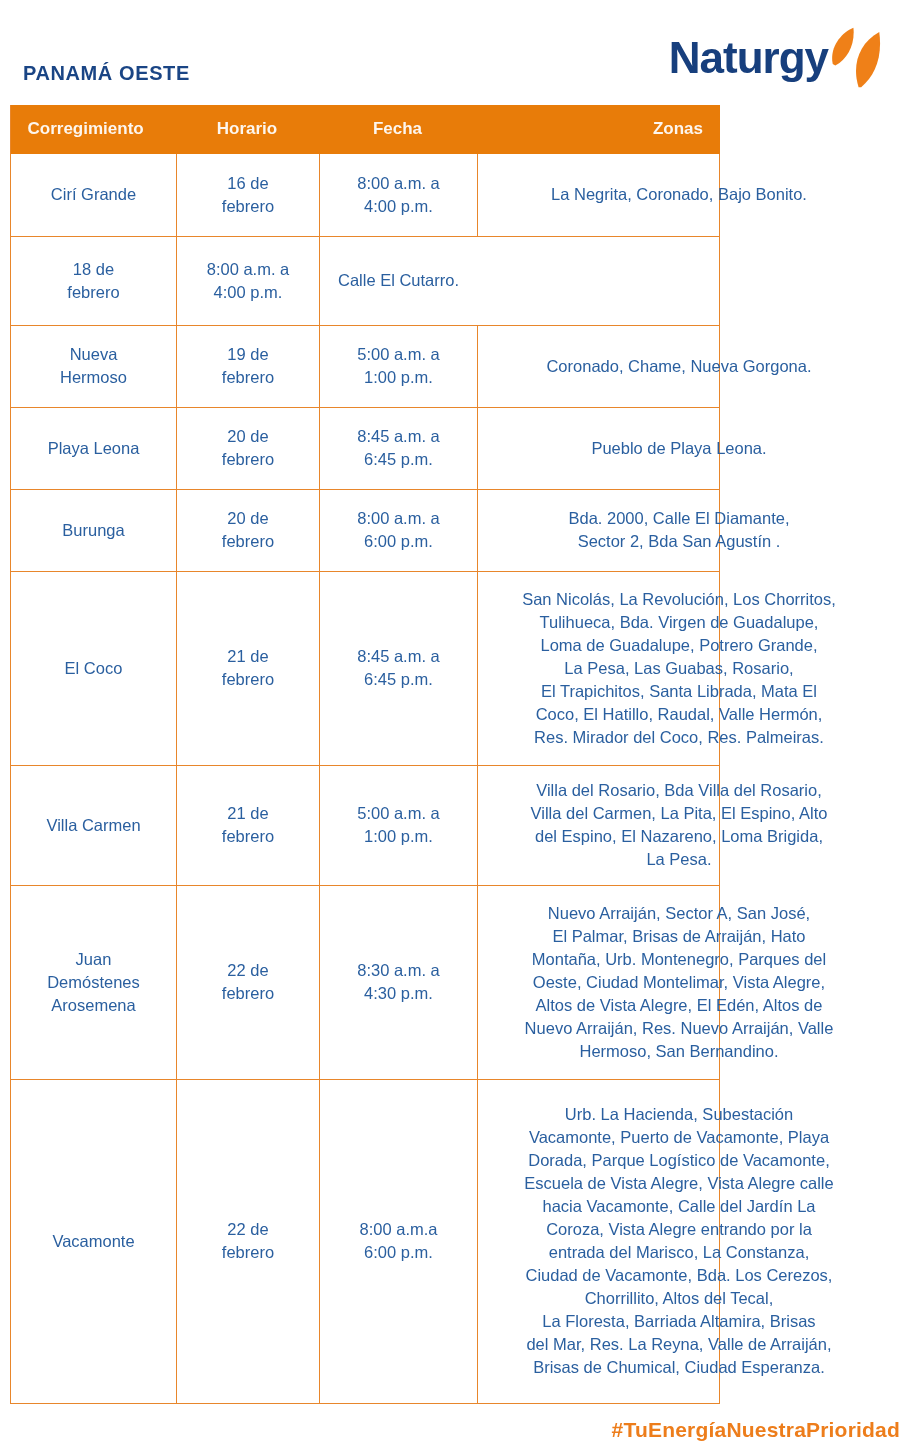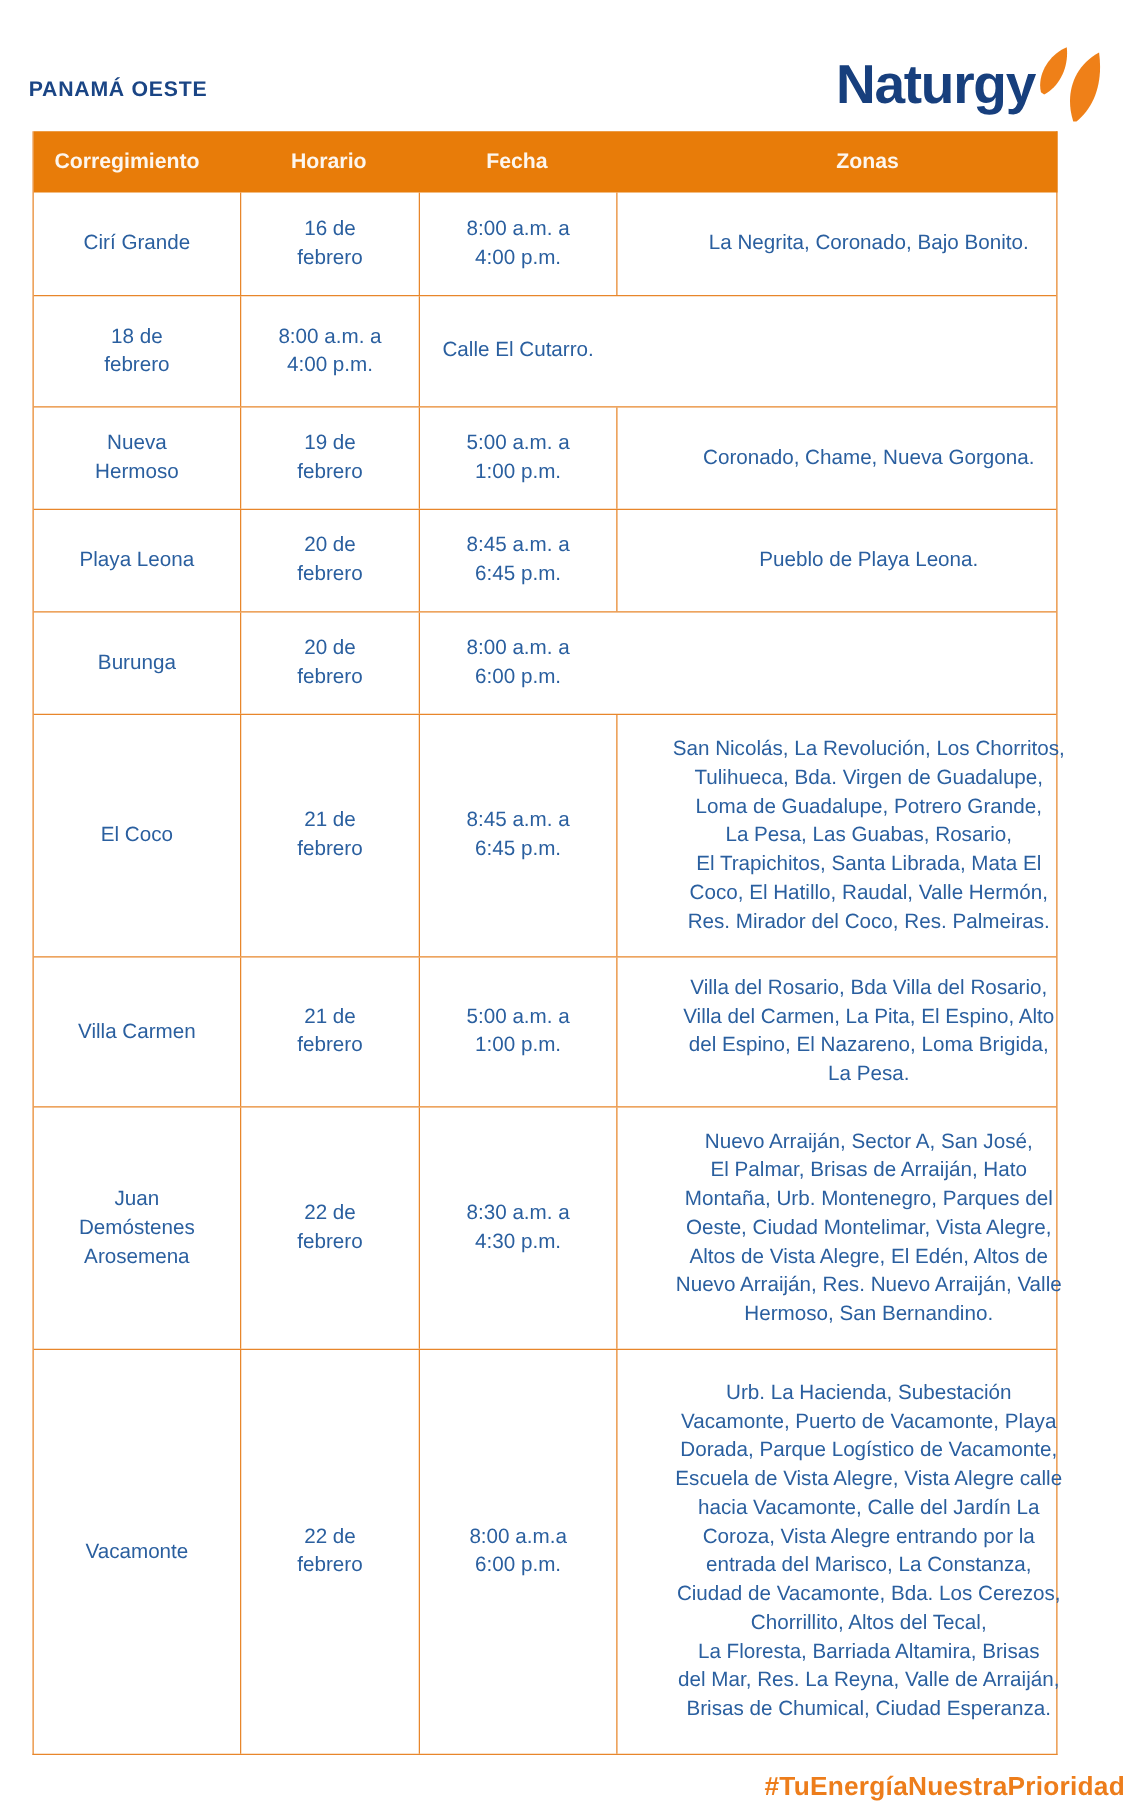--- a/index.html
+++ b/index.html
@@ -8,36 +8,36 @@
     width: 900px; height: 1454px;
     font-family: "Liberation Sans", sans-serif;
     position: relative;
     color: #2a5f9f;
   }
   .page { position: absolute; inset: 0; background: #ffffff; }
 
   
   .region-title {
     position: absolute; left: 23px; top: 62px;
-    font-size: 17px; font-weight: bold; letter-spacing: 0.6px;
+    font-size: 20px; font-weight: bold; letter-spacing: 0.6px;
     color: #1a4585;
   }
   .logo {
-    position: absolute; right: 18px; top: 36px;
+    position: absolute; right: 18px; top: 26px;
     display: flex; align-items: flex-start; gap: 2px;
   }
   .logo-text {
     font-size: 44px; font-weight: bold; color: #173f7d;
     letter-spacing: -1px; line-height: 1; margin-top: 10px;
   }
   .logo-mark { width: 52px; height: 62px; }
 
   
   .table {
-    position: absolute; left: 26px; top: 105px; width: 820px;
+    position: absolute; left: 10px; top: 105px; width: 710px;
     border: 1.5px solid #e8862b;
     border-top: none;
   }
   .hdr-row {
     display: grid; grid-template-columns: 165px 143px 158px 403px;
     background: #e87c09; height: 49px;
     margin: -0.5px -0.5px 0 -0.5px;
   }
   .hdr-cell {
     color: #fdf6ee; font-weight: bold; font-size: 17px;
@@ -127,20 +127,22 @@
 6:45 p.m.</div>
       <div class="cell zonas">Pueblo de Playa Leona.</div>
     </div>
 
     <div class="row r5">
       <div class="cell">Burunga</div>
       <div class="cell">20 de
 febrero</div>
       <div class="cell">8:00 a.m. a
 6:00 p.m.</div>
+      <div class="cell zonas">Bda. 2000, Calle El Diamante,
+Sector 2, Bda San Agustín .</div>
     </div>
 
     <div class="row r6">
       <div class="cell">El Coco</div>
       <div class="cell">21 de
 febrero</div>
       <div class="cell">8:45 a.m. a
 6:45 p.m.</div>
       <div class="cell zonas">San Nicolás, La Revolución, Los Chorritos,
 Tulihueca, Bda. Virgen de Guadalupe,

